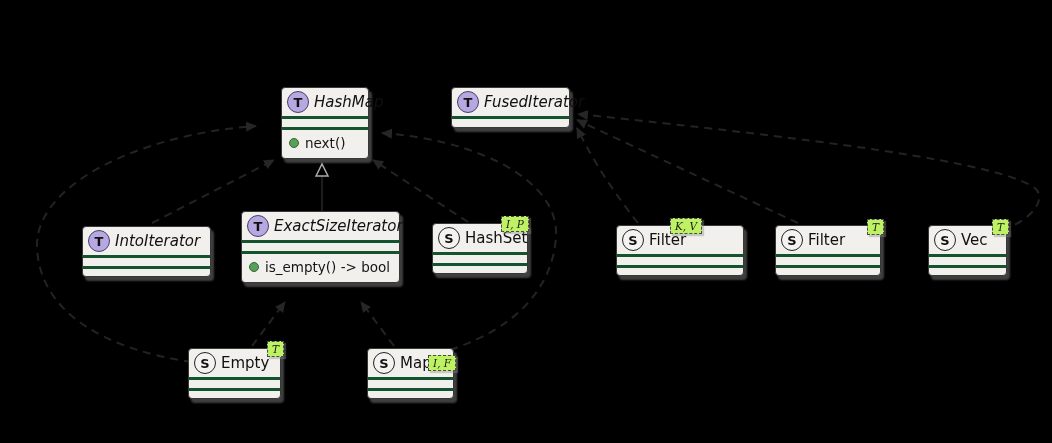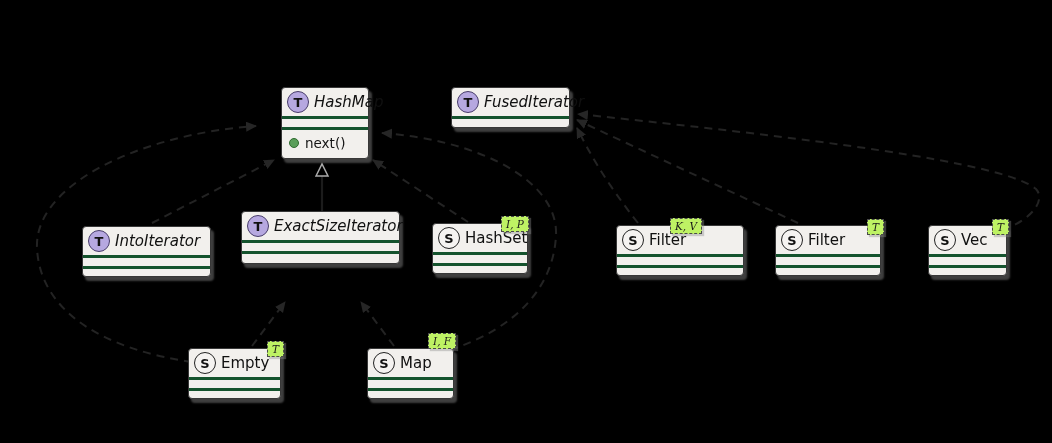--- a/index.html
+++ b/index.html
@@ -94,20 +94,24 @@
     <div class="comp empty-methods"></div>
   </div>
 
   <div class="uml-class trait" style="left:241px;top:211px;width:157px;">
     <div class="title-row">
       <span class="badge">T</span>
       <span class="cls-title">ExactSizeIterator</span>
     </div>
     <div class="comp fields"></div>
     <div class="comp methods">
+      <div class="method">
+        <span class="dot"></span>
+        <span>is_empty() -&gt; bool</span>
+      </div>
     </div>
   </div>
 
   <div class="uml-class struct" style="left:432px;top:223px;width:94px;">
     <div class="title-row">
       <span class="badge">S</span>
       <span class="cls-title">HashSet</span>
     </div>
     <div class="comp fields"></div>
     <div class="comp empty-methods"></div>
@@ -155,15 +159,15 @@
   <span class="generic-tag" style="left:267px;top:341px;">T</span>
 
   <div class="uml-class struct" style="left:367px;top:348px;width:85px;">
     <div class="title-row">
       <span class="badge">S</span>
       <span class="cls-title">Map</span>
     </div>
     <div class="comp fields"></div>
     <div class="comp empty-methods"></div>
   </div>
-  <span class="generic-tag" style="left:428px;top:333px;">I, F</span>
+  <span class="generic-tag" style="left:428px;top:355px;">I, F</span>
 
 </div>
 
 </body></html>

